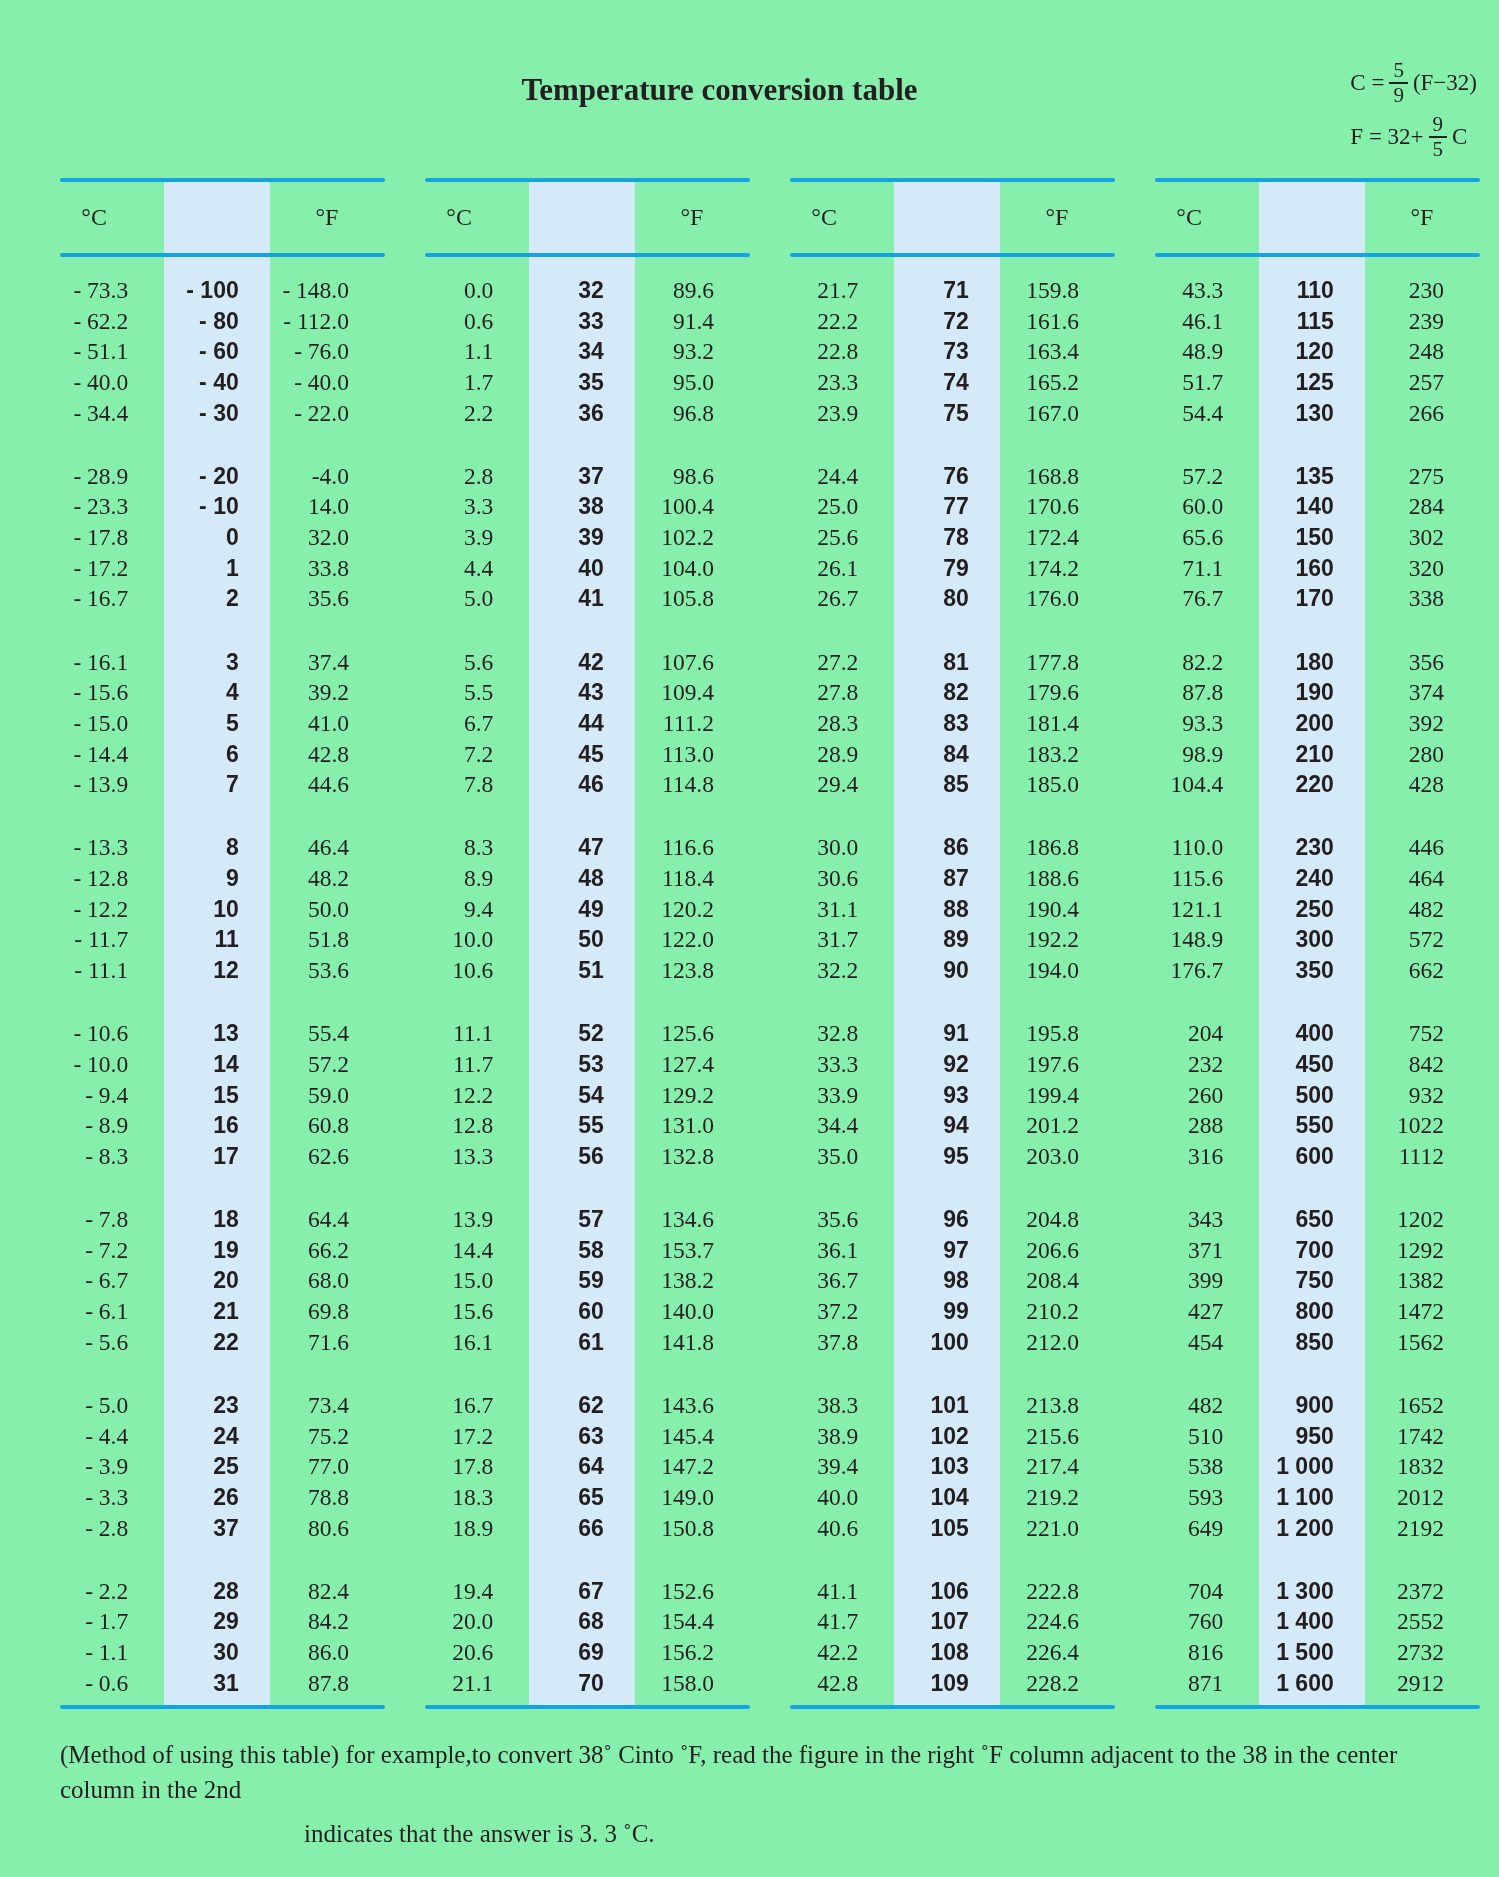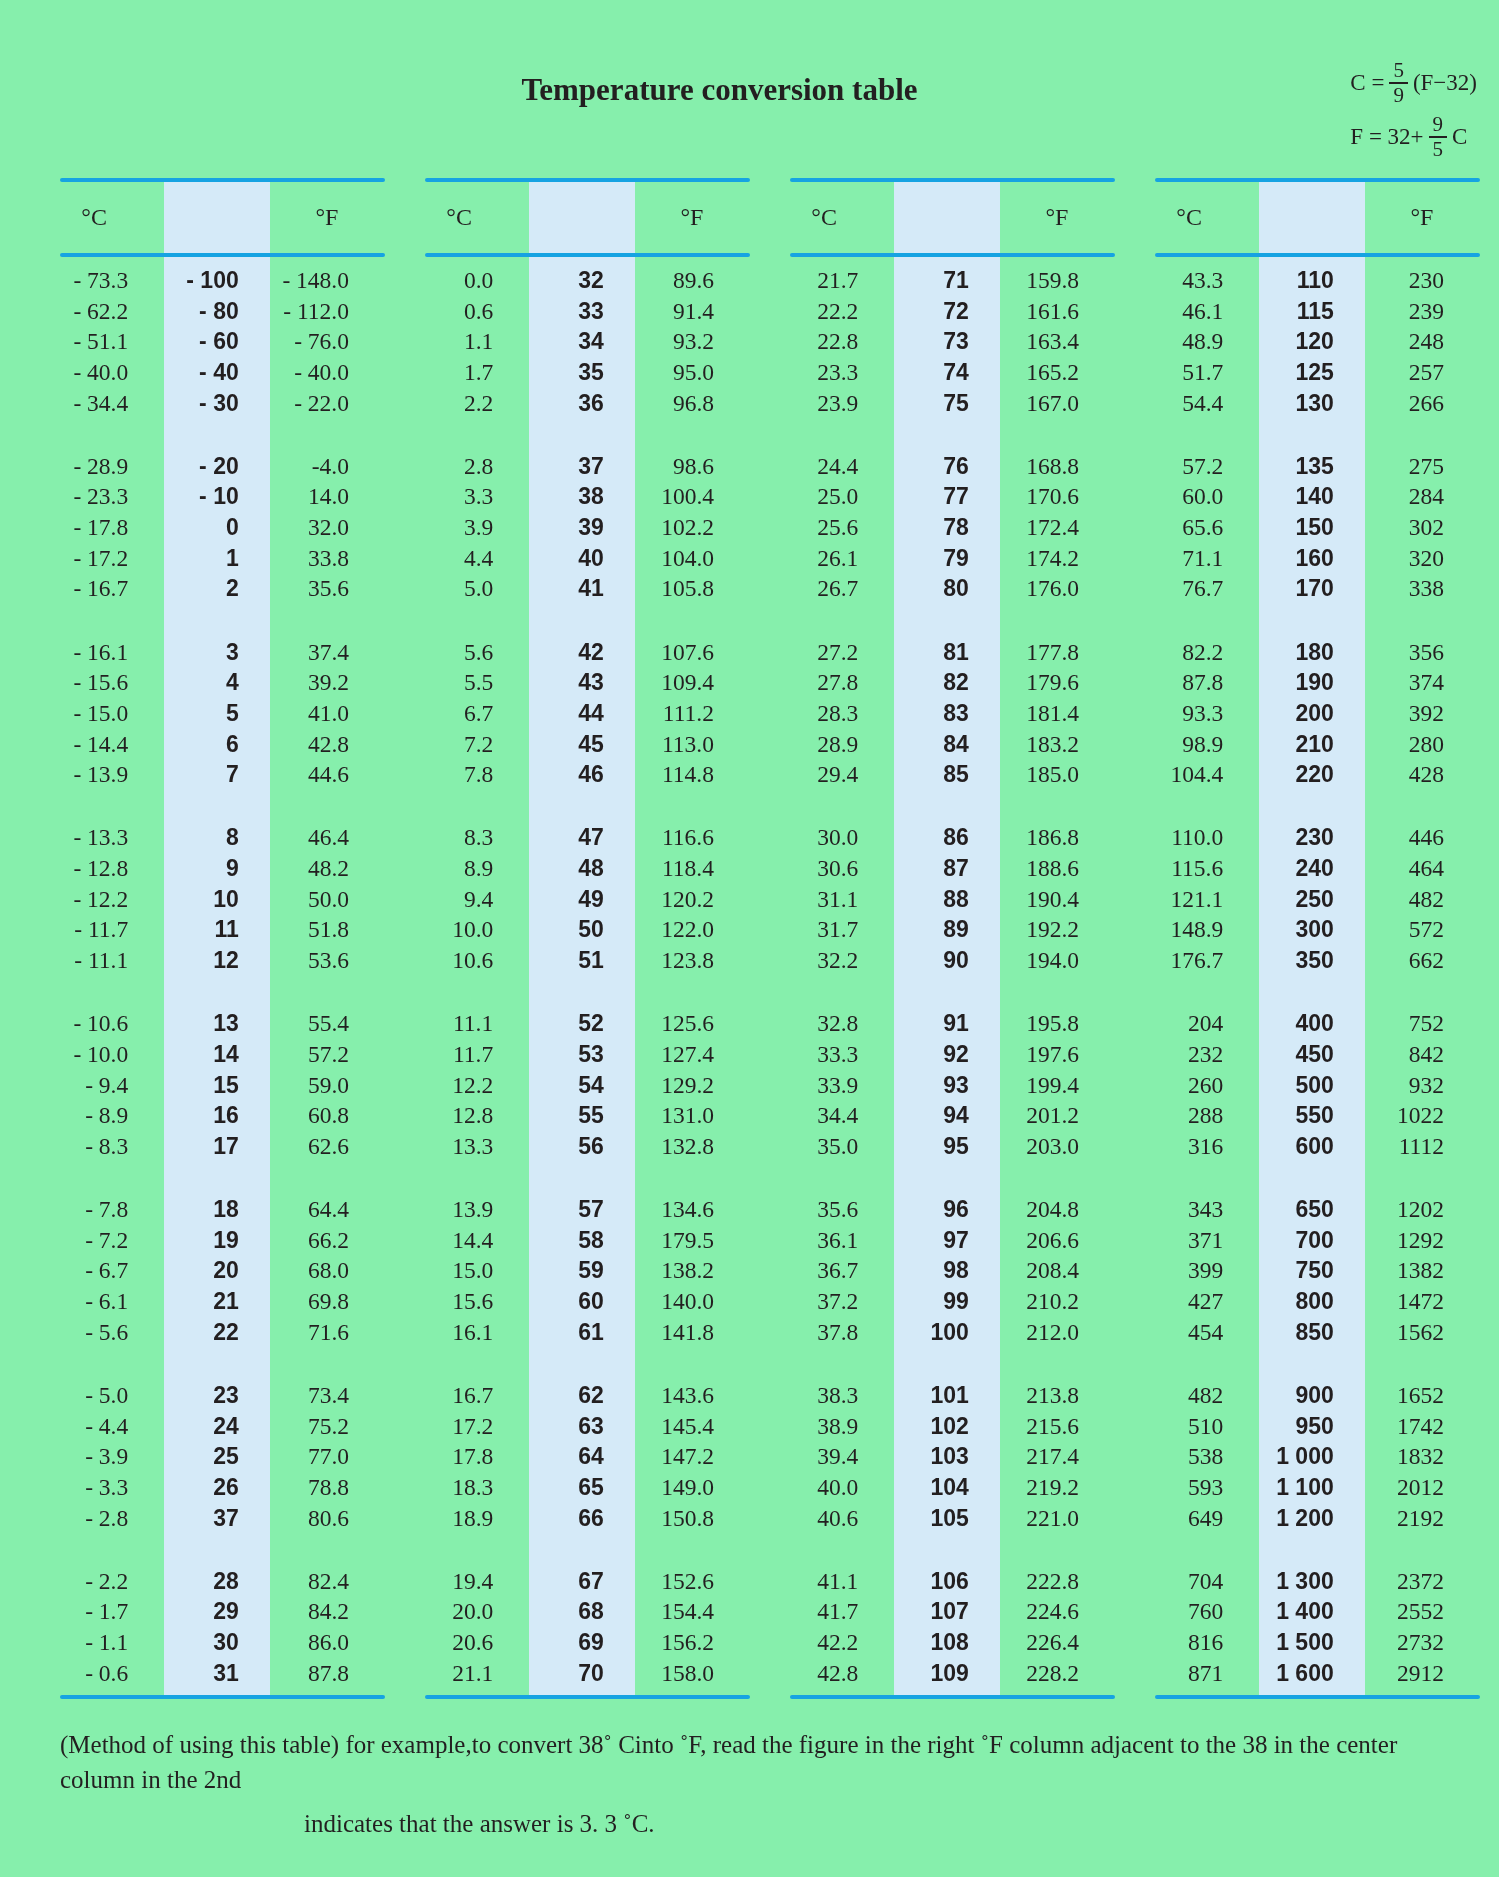--- a/index.html
+++ b/index.html
@@ -26,21 +26,21 @@
   .tgroup { position:relative; width:325px; display:flex; flex-direction:column; }
   .band { position:absolute; left:32%; width:32.5%; top:2px; bottom:2px; z-index:0; }
   .rule { position:relative; z-index:1; height:4px; border-radius:2px; }
   .ghead {
     position:relative; z-index:1; height:71px;
     display:grid; grid-template-columns:21% 34% 45%; align-items:center;
     font-size:24px;
   }
   .ghead .hc { text-align:center; }
   .ghead .hf { text-align:center; padding-left:30px; }
-  .trows { position:relative; z-index:1; padding-top:8px; padding-bottom:6px; }
+  .trows { position:relative; z-index:1; padding-top:18px; padding-bottom:6px; }
   .trow { height:30.7px; display:grid; grid-template-columns:21% 34% 45%; align-items:center; font-size:23.5px; }
   .trow .c { text-align:right; white-space:pre; }
   .trow .m {
     text-align:right; white-space:pre;
     font-family:"Liberation Sans","DejaVu Sans",sans-serif; font-weight:bold; font-size:23px;
   }
   .trow .f { text-align:right; padding-right:36px; white-space:pre; }
   .block-gap { height:32.4px; }
   
   .note { margin:28px 40px 0 52px; font-size:25px; line-height:35.5px; }
@@ -432,21 +432,21 @@
           </div>
           <div class="block-gap"></div>
           <div class="trow">
             <span class="c">13.9</span>
             <span class="m">57</span>
             <span class="f">134.6</span>
           </div>
           <div class="trow">
             <span class="c">14.4</span>
             <span class="m">58</span>
-            <span class="f">179.5</span>
+            <span class="f">153.7</span>
           </div>
           <div class="trow">
             <span class="c">15.0</span>
             <span class="m">59</span>
             <span class="f">138.2</span>
           </div>
           <div class="trow">
             <span class="c">15.6</span>
             <span class="m">60</span>
             <span class="f">140.0</span>

